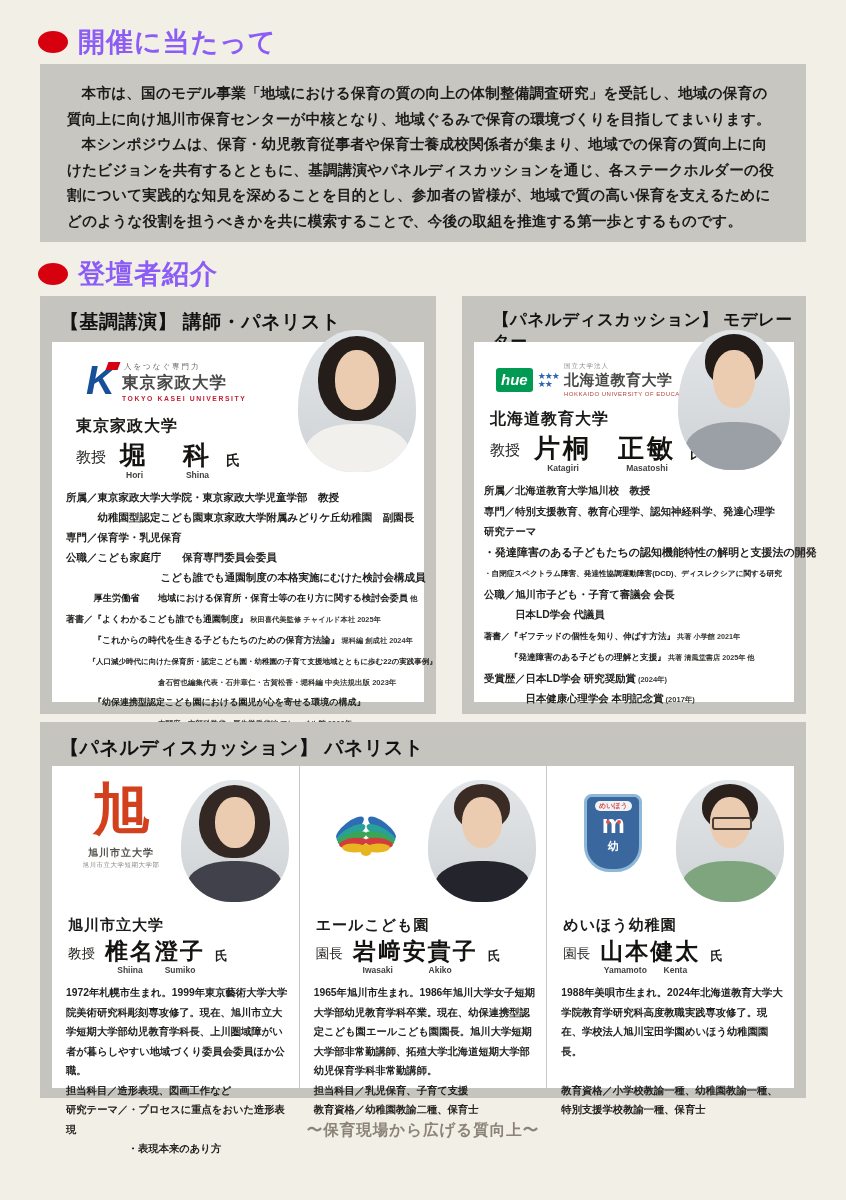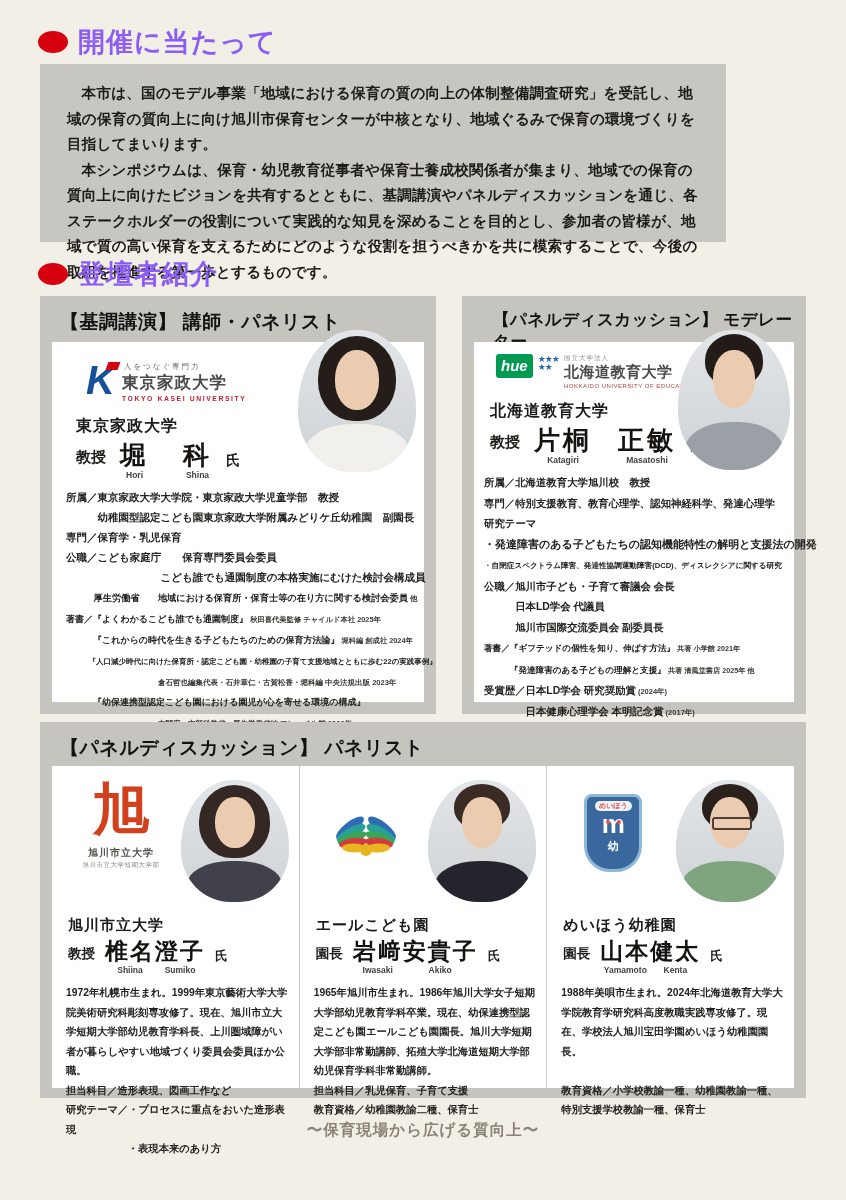--- a/index.html
+++ b/index.html
@@ -10,21 +10,21 @@
     color:#1f1d1a;
   }
   
   .sec-heading{position:absolute;left:38px;display:flex;align-items:center;gap:10px;}
   .sec-heading .dot{width:30px;height:22px;border-radius:50%;background:#d7000f;flex:0 0 auto;}
   .sec-heading .txt{font-size:27px;font-weight:800;color:#8b5cf6;letter-spacing:1px;}
   #h-opening{top:24px;}
   #h-speakers{top:256px;}
   
   .graybox{
-    position:absolute;left:40px;top:64px;width:686px;height:178px;box-sizing:border-box;
+    position:absolute;left:40px;top:64px;width:766px;height:178px;box-sizing:border-box;
     background:#c8c6c1;padding:17px 27px;
   }
   .graybox p{margin:0;text-indent:1em;font-size:14.6px;line-height:25.5px;font-weight:700;color:#1c1b19;letter-spacing:.2px;}
   
   .card{position:absolute;background:#c6c4bf;}
   #card-keynote{left:40px;top:296px;width:396px;height:418px;}
   #card-moderator{left:462px;top:296px;width:344px;height:418px;}
   #card-panel{left:40px;top:722px;width:766px;height:376px;}
   .card .card-header{padding:13px 0 0 20px;font-weight:800;color:#121212;letter-spacing:.5px;}
   #card-keynote .card-header{font-size:19px;}
@@ -33,21 +33,21 @@
   .card .whitebox{position:absolute;left:12px;right:12px;top:46px;bottom:12px;background:#ffffff;padding:8px 10px;box-sizing:border-box;}
   #card-panel .whitebox{top:44px;bottom:10px;padding:0;}
   
   .kasei-logo{display:flex;align-items:flex-start;gap:7px;margin:10px 0 0 24px;}
   .kasei-k{font-size:40px;font-weight:900;font-style:italic;color:#184f9b;line-height:40px;position:relative;}
   .kasei-k .kflag{position:absolute;right:-4px;top:2px;width:12px;height:8px;background:#d7000f;transform:skewX(-20deg);}
   .kasei-col{display:flex;flex-direction:column;padding-top:2px;}
   .kasei-tag{font-size:7.5px;color:#6b6b68;letter-spacing:2px;margin-left:2px;}
   .kasei-name{font-size:16.5px;font-weight:800;color:#4a4a48;letter-spacing:1px;}
   .kasei-en{font-size:6.8px;color:#c22032;font-weight:700;letter-spacing:1.6px;margin-top:1px;}
-  .hue-logo{display:flex;align-items:flex-start;gap:5px;margin:4px 0 0 12px;}
+  .hue-logo{display:flex;align-items:center;gap:5px;margin:12px 0 0 12px;}
   .hue-mark{background:#009a53;color:#fff;font-weight:800;font-style:italic;font-size:15px;padding:4px 5px 5px 5px;border-radius:3px;line-height:1;}
   .hue-stars{display:flex;flex-direction:column;line-height:8px;color:#2b66b0;font-size:9px;letter-spacing:-1px;padding-top:1px;}
   .hue-col{display:flex;flex-direction:column;}
   .hue-corp{font-size:6.5px;color:#8a8a88;letter-spacing:1px;}
   .hue-name{font-size:15px;font-weight:800;color:#4a4a48;letter-spacing:.5px;}
   .hue-en{font-size:6px;color:#b0443a;letter-spacing:.5px;margin-top:1px;}
   .asahi-logo{display:flex;flex-direction:column;align-items:center;width:110px;}
   .asahi-mark{font-size:58px;line-height:62px;font-weight:900;color:#d2401e;font-family:"Liberation Serif","DejaVu Serif",serif;}
   .asahi-cap{font-size:10px;color:#55524e;font-weight:700;letter-spacing:1px;margin-top:4px;}
   .asahi-cap2{font-size:6.5px;color:#8a8781;letter-spacing:.5px;margin-top:1px;}
@@ -72,21 +72,21 @@
   #ph-shiina{--hair:#332823;--top:#40414a;}
   #ph-iwasaki{--hair:#3a2b24;--top:#24242c;}
   #ph-yamamoto{--hair:#2b211c;--top:#7fa57f;}
   
   .org-name{font-size:16px;font-weight:800;color:#1c1b19;letter-spacing:1px;}
   #card-keynote .org-name{margin:14px 0 0 14px;}
   #card-moderator .org-name{margin:12px 0 0 6px;}
   .name-row{display:flex;align-items:flex-start;gap:14px;margin-top:3px;}
   #card-keynote .name-row{margin-left:14px;}
   #card-moderator .name-row{margin-left:6px;}
-  .name-role{font-size:15px;font-weight:700;padding-top:8px;}
+  .name-role{font-size:15px;font-weight:400;padding-top:8px;}
   .name-parts{display:flex;}
   #card-keynote .name-parts{gap:34px;}
   #card-moderator .name-parts{gap:26px;}
   .name-part{display:flex;flex-direction:column;align-items:center;}
   .name-kanji{font-size:26px;font-weight:800;letter-spacing:3px;line-height:30px;color:#151310;}
   .name-romaji{font-size:8.5px;color:#444240;font-weight:700;margin-top:0px;}
   .name-hon{font-size:14px;font-weight:800;padding-top:12px;}
   
   .rows{margin-top:7px;}
   #card-keynote .rows{margin-left:4px;}
@@ -225,21 +225,20 @@
       <span class="name-hon">氏</span>
     </div>
     <div class="rows">
       <div class="row"><span class="m">所属／北海道教育大学旭川校　教授</span></div>
       <div class="row"><span class="m">専門／特別支援教育、教育心理学、認知神経科学、発達心理学</span></div>
       <div class="row"><span class="m">研究テーマ</span></div>
       <div class="row fit2"><span class="m">・発達障害のある子どもたちの認知機能特性の解明と支援法の開発</span></div>
       <div class="row fit3"><span class="m">・自閉症スペクトラム障害、発達性協調運動障害(DCD)、ディスレクシアに関する研究</span></div>
       <div class="row"><span class="m">公職／旭川市子ども・子育て審議会 会長</span></div>
       <div class="row"><span class="m">　　　日本LD学会 代議員</span></div>
-      <div class="row"><span class="m">　　　旭川市国際交流委員会 副委員長</span></div>
       <div class="row bk"><span class="m">著書／『ギフテッドの個性を知り、伸ばす方法』</span><span class="s"> 共著 小学館 2021年</span></div>
       <div class="row bk"><span class="m">　　　『発達障害のある子どもの理解と支援』</span><span class="s"> 共著 清風堂書店 2025年 他</span></div>
       <div class="row"><span class="m">受賞歴／日本LD学会 研究奨励賞</span><span class="s"> (2024年)</span></div>
       <div class="row"><span class="m">　　　　日本健康心理学会 本明記念賞</span><span class="s"> (2017年)</span></div>
     </div>
   </div>
 </div>
 
 <div class="card" id="card-panel">
   <div class="card-header">【パネルディスカッション】 パネリスト</div>

